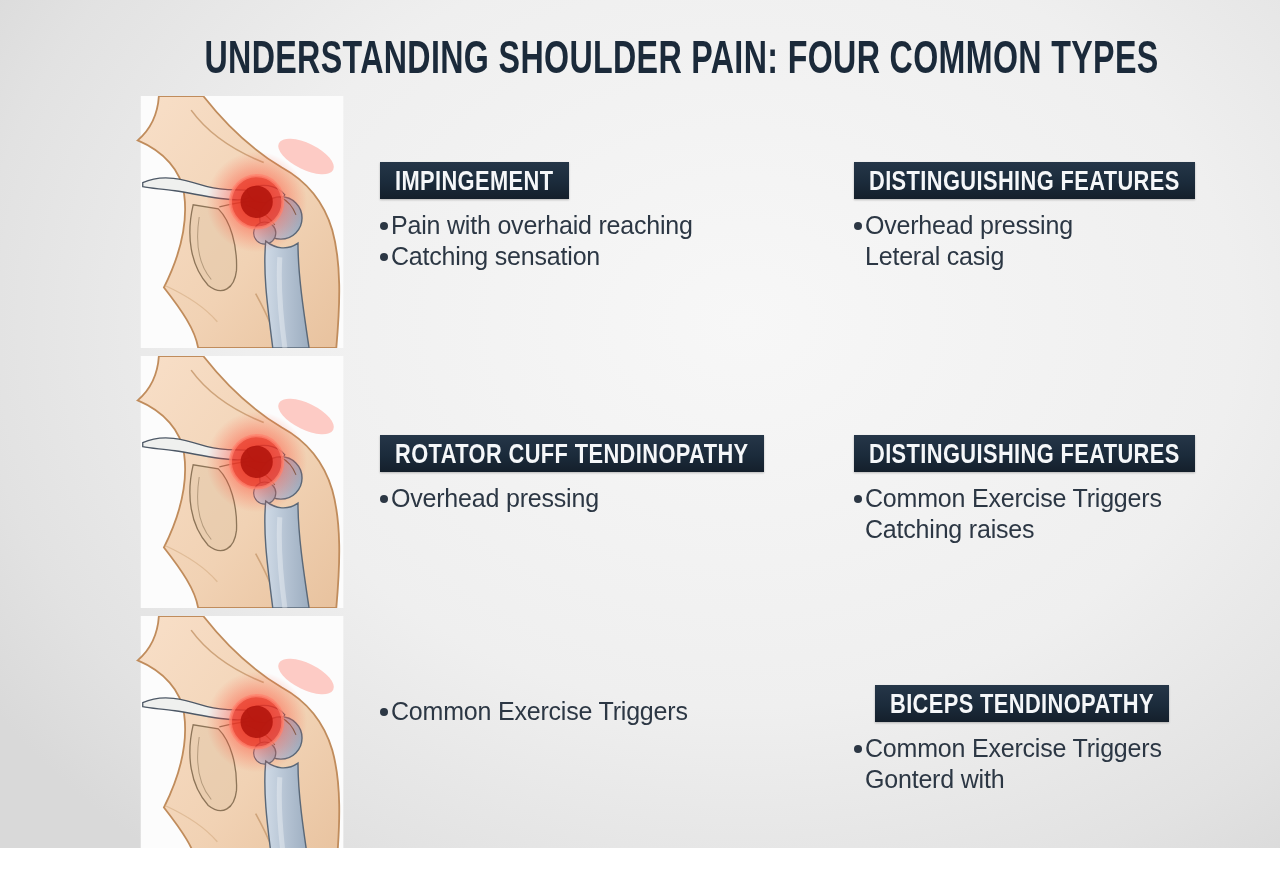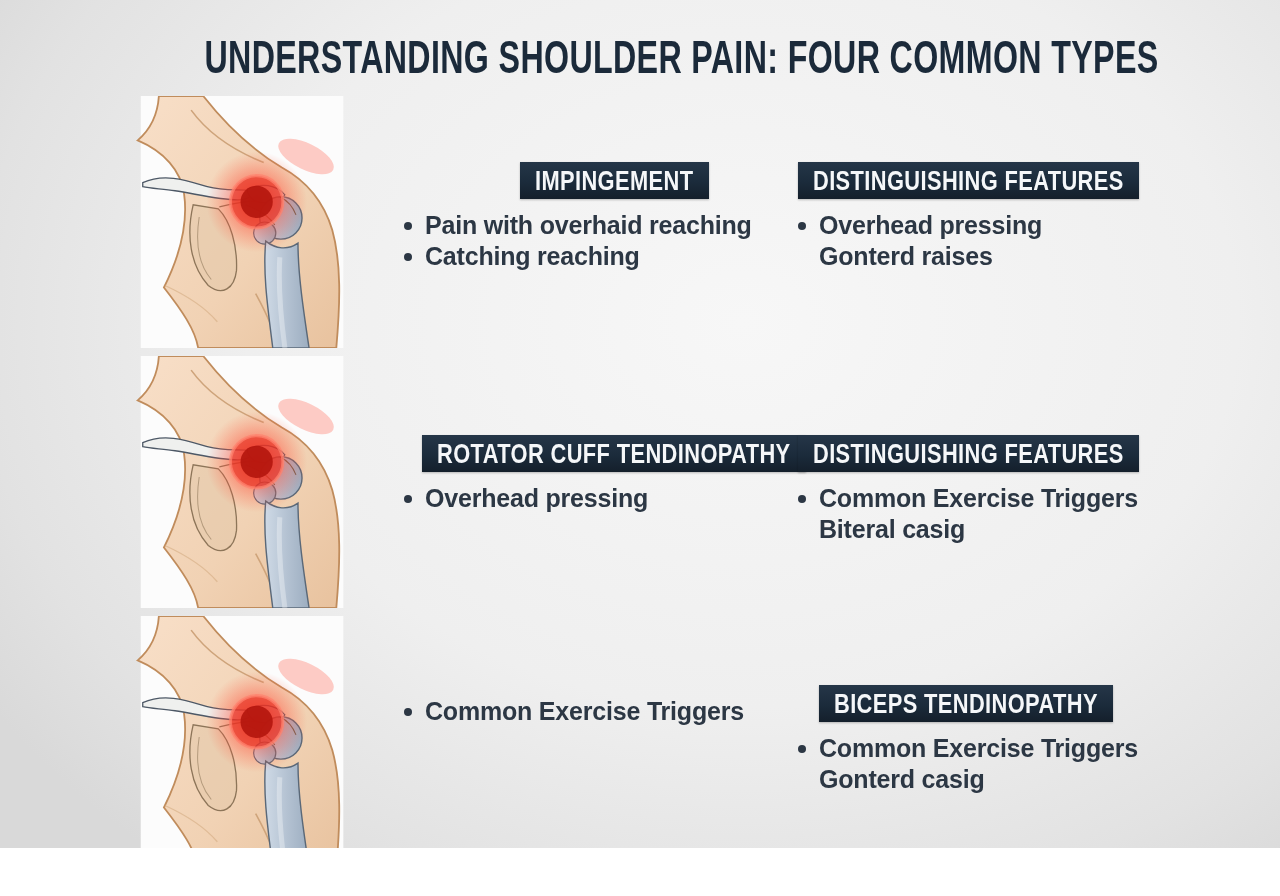--- a/index.html
+++ b/index.html
@@ -34,22 +34,22 @@
     position: absolute; left: 128px;
     width: 218px; height: 252px;
   }
   .art svg { width: 100%; height: 100%; display: block; }
   .art-1 { top: 96px; }
   .art-2 { top: 356px; }
   .art-3 { top: 616px; }
 
   
   .col { position: absolute; width: 420px; }
-  .col-left  { left: 404px; text-align: center; }
-  .col-right { left: 798px; }
+  .col-left  { left: 380px; }
+  .col-right { left: 854px; }
   .row1 { top: 162px; }
   .row2 { top: 395px; margin-top: 40px; }
   .row3 { top: 685px; }
 
   .hdr-box {
     display: inline-block;
     background: linear-gradient(180deg, #253648 0%, #1b2b3b 55%, #141f2b 100%);
     height: 37px;
     line-height: 37px;
     padding: 0 15px;
@@ -67,23 +67,22 @@
     vertical-align: top;
   }
 
   .bullets {
     list-style: none;
     margin-top: 11px;
   }
   .line {
     display: flex;
     align-items: flex-start;
-    gap: 13px;
+    gap: 3px;
     line-height: 31px;
-    font-weight: bold;
   }
   .txt {
     font-size: 25px;
     color: #2c3744;
     letter-spacing: -0.2px;
     white-space: nowrap;
   }
   .dot {
     width: 8px; height: 8px;
     border-radius: 50%;
@@ -176,37 +175,37 @@
     <div class="hdr-box" style="width: 189px;">
       <span class="hdr-text">IMPINGEMENT</span>
     </div>
     <ul class="bullets">
       <li class="line">
         <span class="dot"></span>
         <span class="txt">Pain with overhaid reaching</span>
       </li>
       <li class="line">
         <span class="dot"></span>
-        <span class="txt">Catching reaching</span>
+        <span class="txt">Catching sensation</span>
       </li>
     </ul>
   </div>
 
   <div class="col col-right row1">
     <div class="hdr-box" style="width: 341px;">
       <span class="hdr-text">DISTINGUISHING FEATURES</span>
     </div>
     <ul class="bullets">
       <li class="line">
         <span class="dot"></span>
         <span class="txt">Overhead pressing</span>
       </li>
       <li class="line no-bullet">
         <span class="dot"></span>
-        <span class="txt">Gonterd raises</span>
+        <span class="txt">Leteral casig</span>
       </li>
     </ul>
   </div>
 
   <div class="col col-left row2">
     <div class="hdr-box" style="width: 384px;">
       <span class="hdr-text">ROTATOR CUFF TENDINOPATHY</span>
     </div>
     <ul class="bullets">
       <li class="line">
@@ -220,21 +219,21 @@
     <div class="hdr-box" style="width: 341px;">
       <span class="hdr-text">DISTINGUISHING FEATURES</span>
     </div>
     <ul class="bullets">
       <li class="line">
         <span class="dot"></span>
         <span class="txt">Common Exercise Triggers</span>
       </li>
       <li class="line no-bullet">
         <span class="dot"></span>
-        <span class="txt">Biteral casig</span>
+        <span class="txt">Catching raises</span>
       </li>
     </ul>
   </div>
 
   <div class="col col-left row3">
     <ul class="bullets">
       <li class="line">
         <span class="dot"></span>
         <span class="txt">Common Exercise Triggers</span>
       </li>
@@ -245,18 +244,18 @@
     <div class="hdr-box" style="width: 294px; margin-left: 21px;">
       <span class="hdr-text">BICEPS TENDINOPATHY</span>
     </div>
     <ul class="bullets">
       <li class="line">
         <span class="dot"></span>
         <span class="txt">Common Exercise Triggers</span>
       </li>
       <li class="line no-bullet">
         <span class="dot"></span>
-        <span class="txt">Gonterd casig</span>
+        <span class="txt">Gonterd with</span>
       </li>
     </ul>
   </div>
 
 </div>
 
 </body></html>

